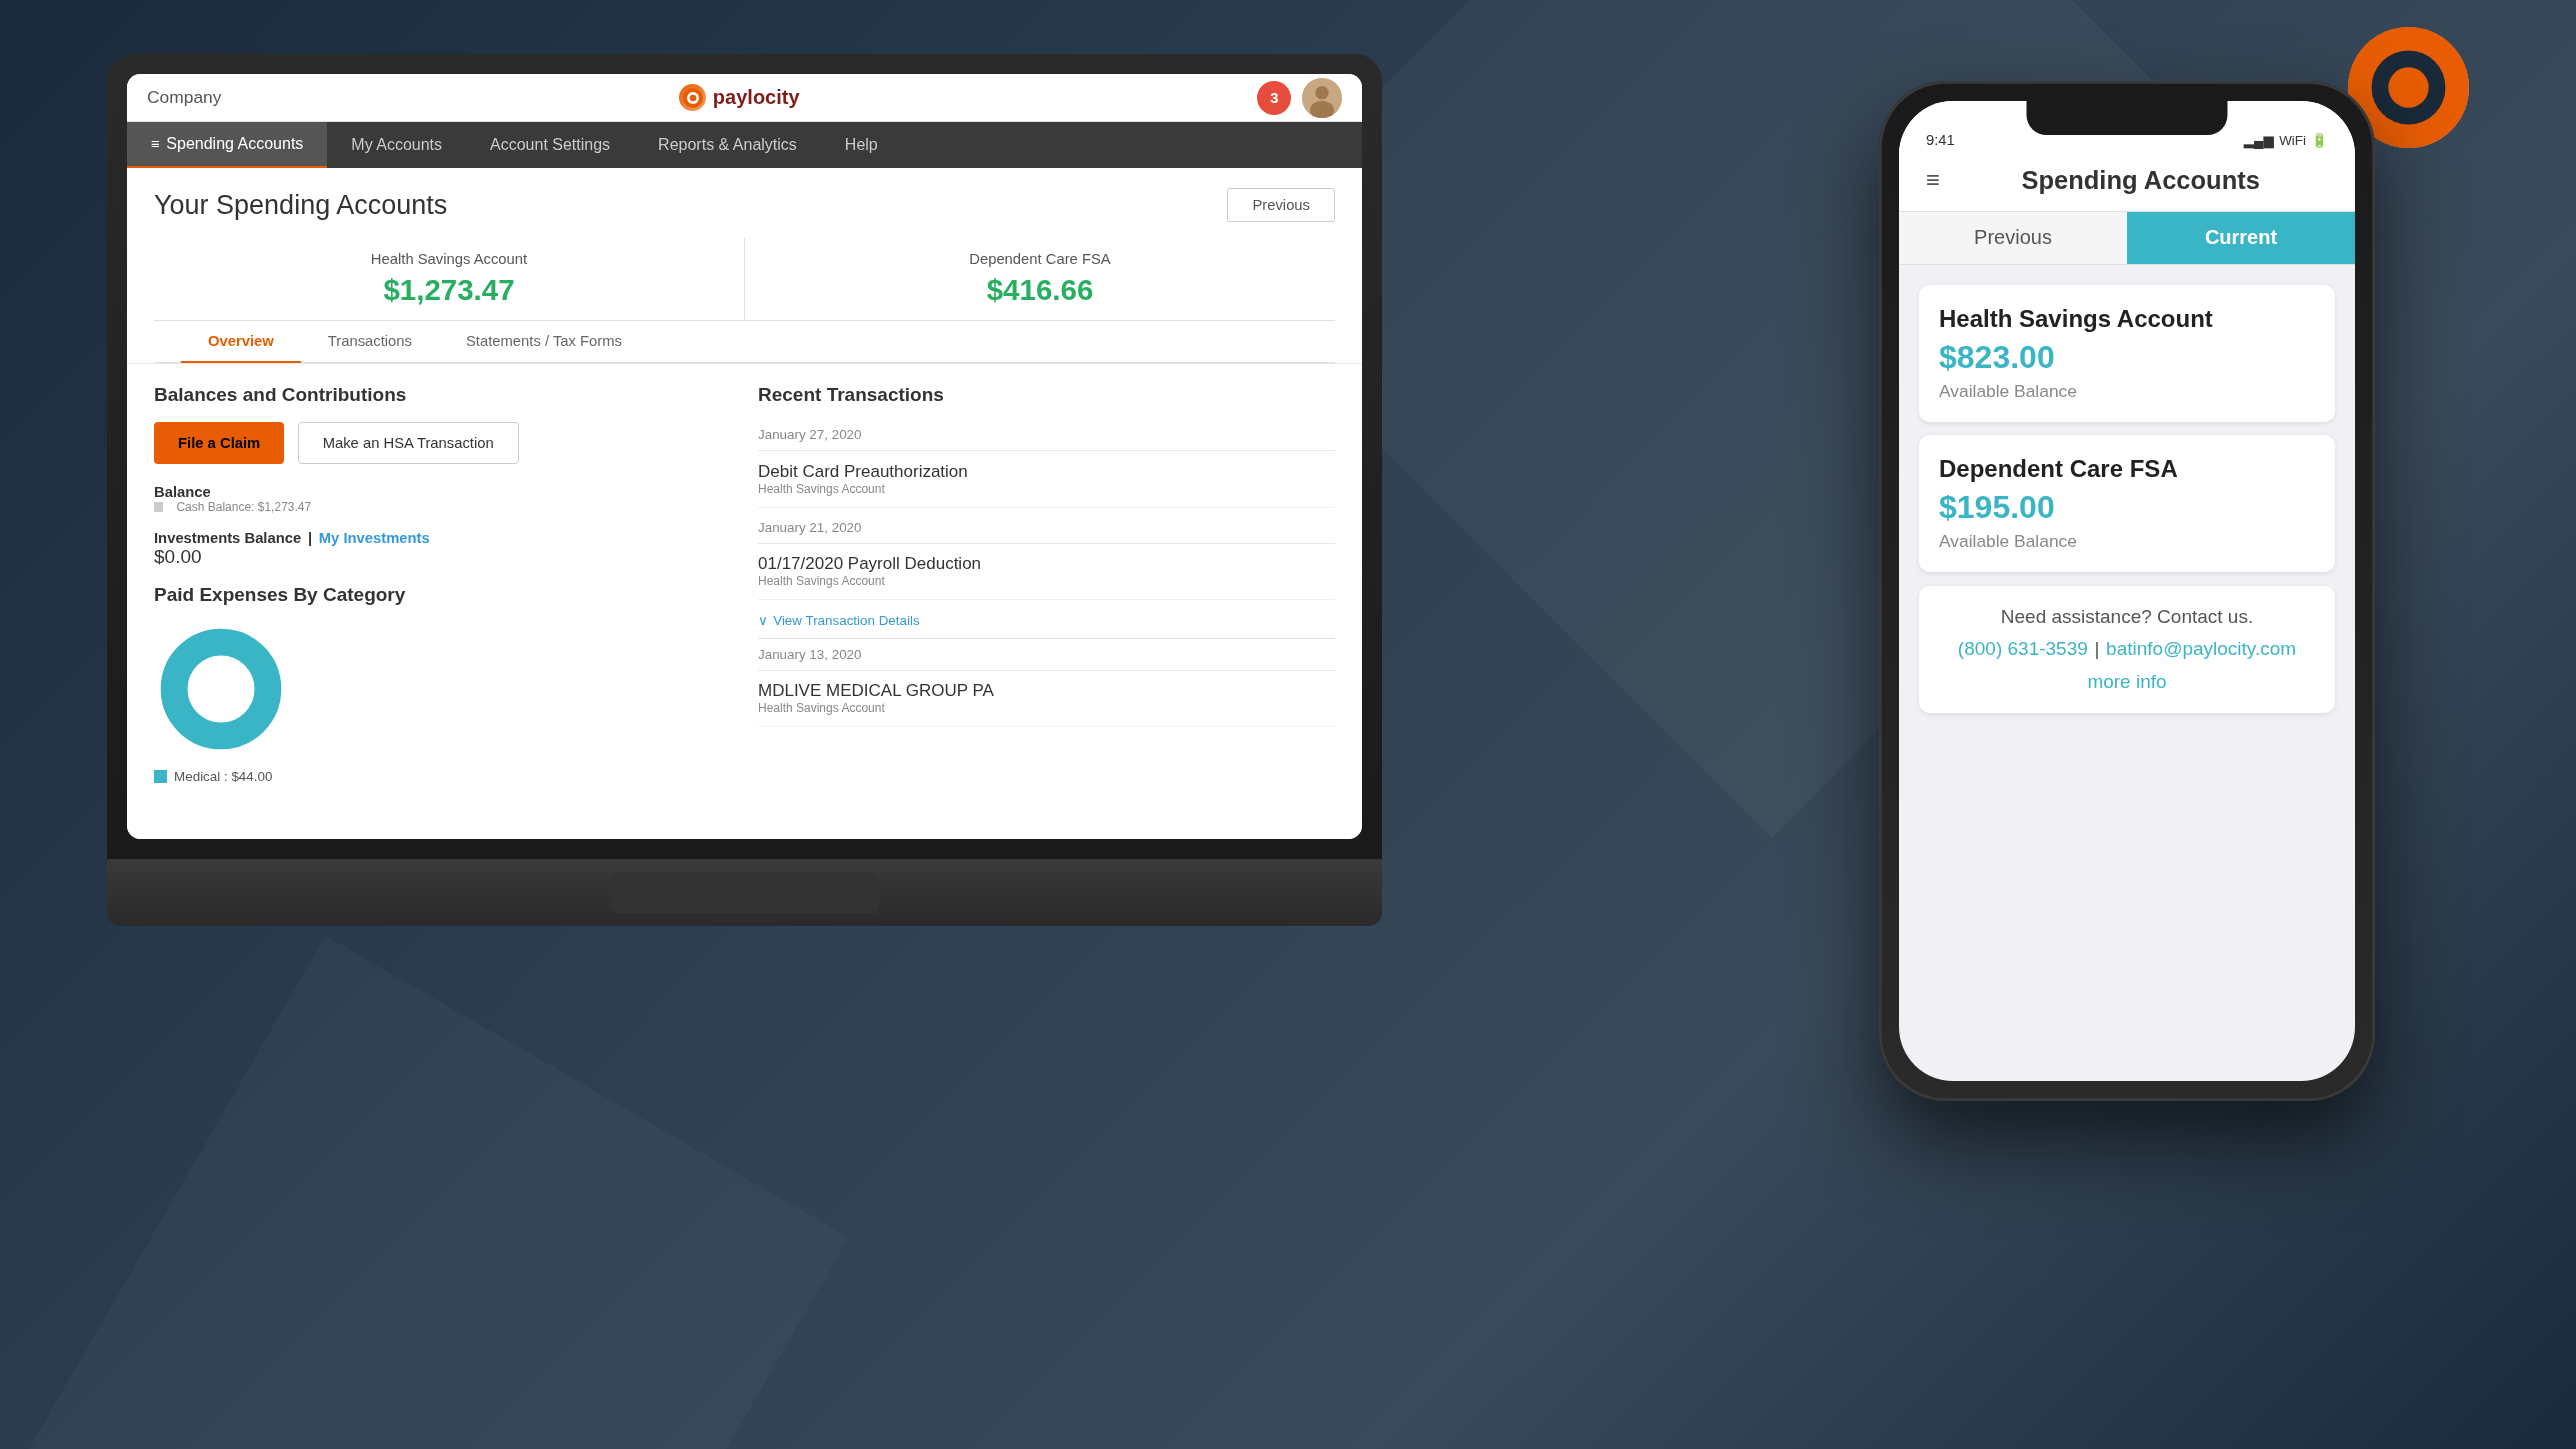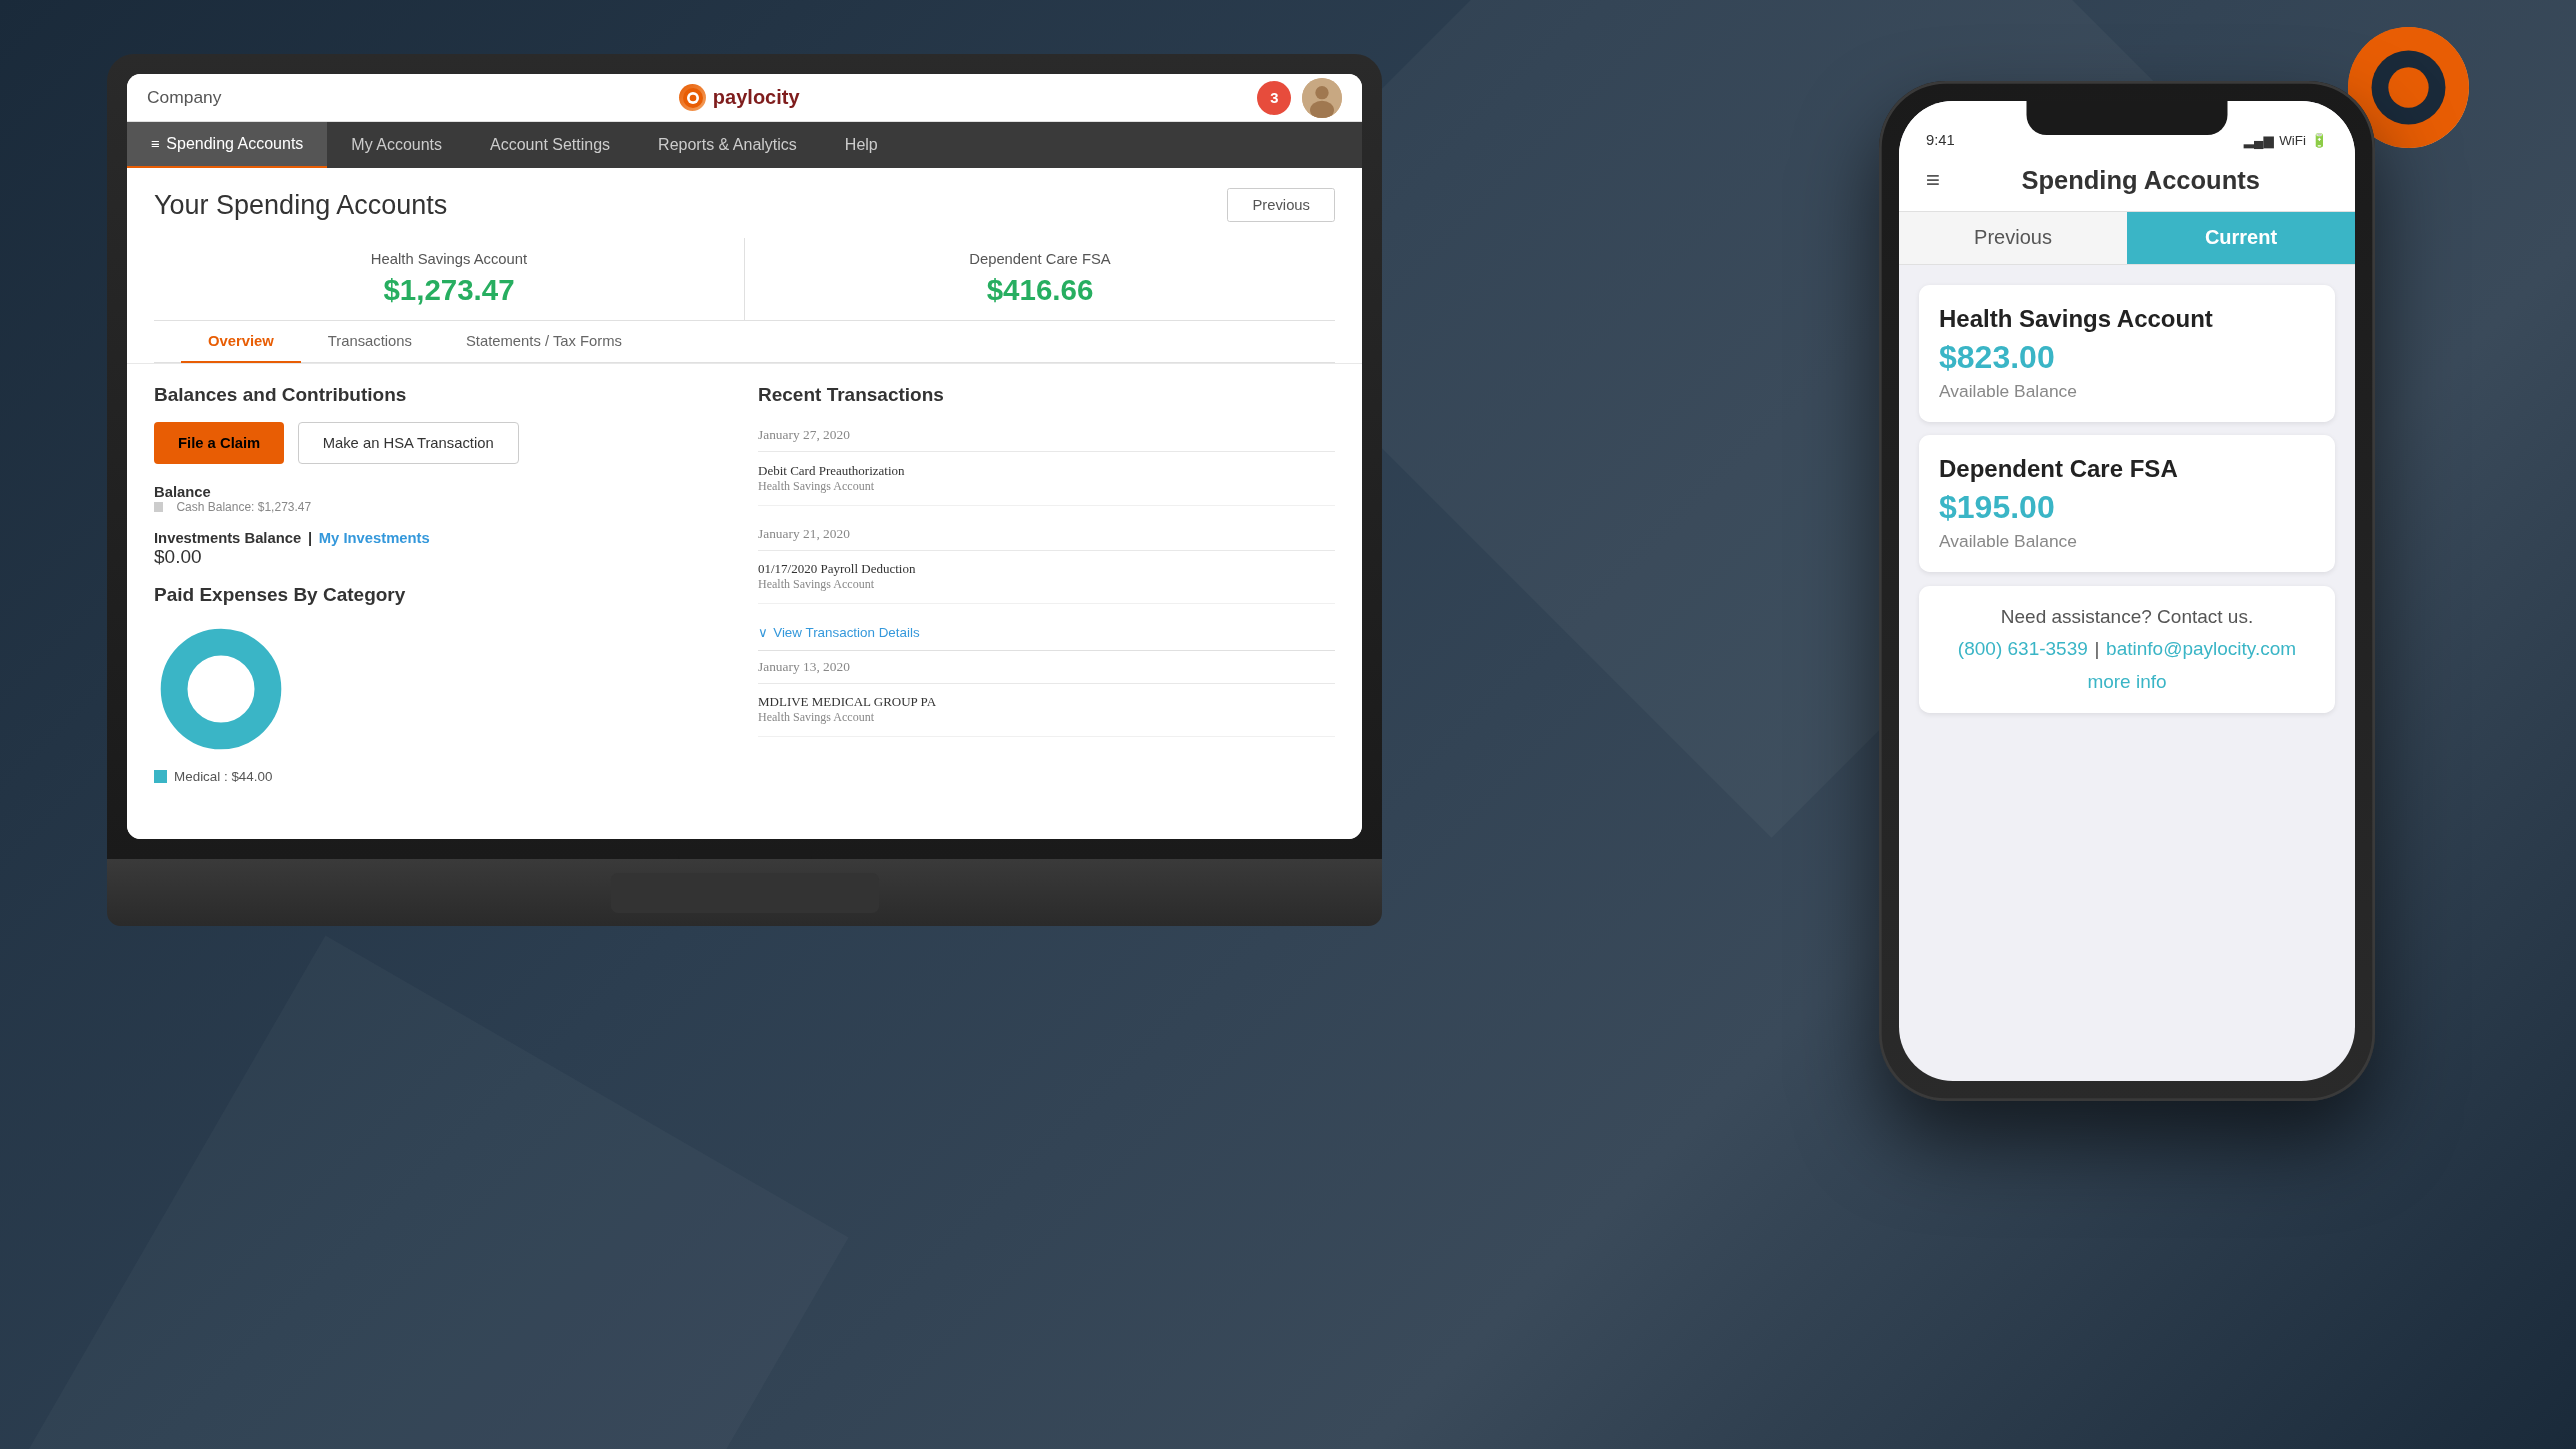--- a/index.html
+++ b/index.html
@@ -365,33 +365,33 @@
       color: #555;
     }
 
     
     .transactions-title {
       font-size: 19px;
       font-weight: bold;
       color: #333;
       margin-bottom: 13.4px;
     }
-    .transaction-group { margin-bottom: 12px; font-family: Liberation Serif, serif; }
+    .transaction-group { margin-bottom: 4px; }
     .transaction-date {
       font-size: 13.4px;
       color: #888;
       padding: 8px 0;
       border-bottom: 0.7px solid #e8e8e8;
     }
     .transaction-item {
       padding: 10.7px 0;
       border-bottom: 0.7px solid #f0f0f0;
     }
     .transaction-name {
-      font-size: 13px;
+      font-size: 17px;
       color: #333;
     }
     .transaction-account {
       font-size: 12px;
       color: #888;
     }
     .view-details {
       display: flex;
       align-items: center;
       gap: 5.4px;

